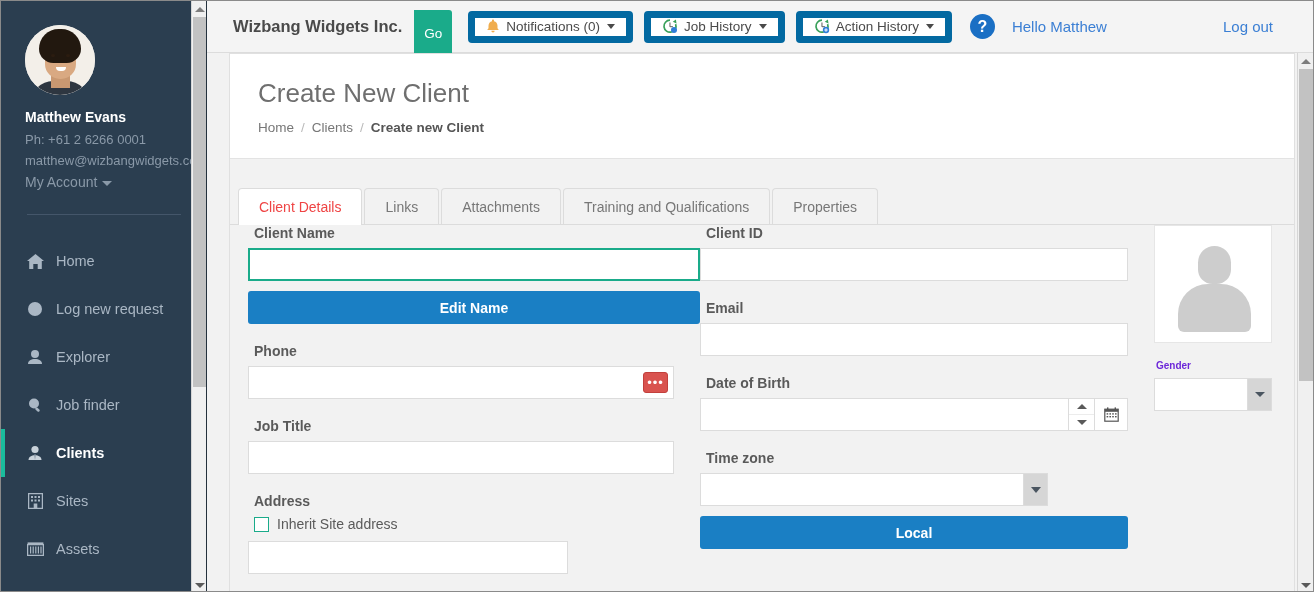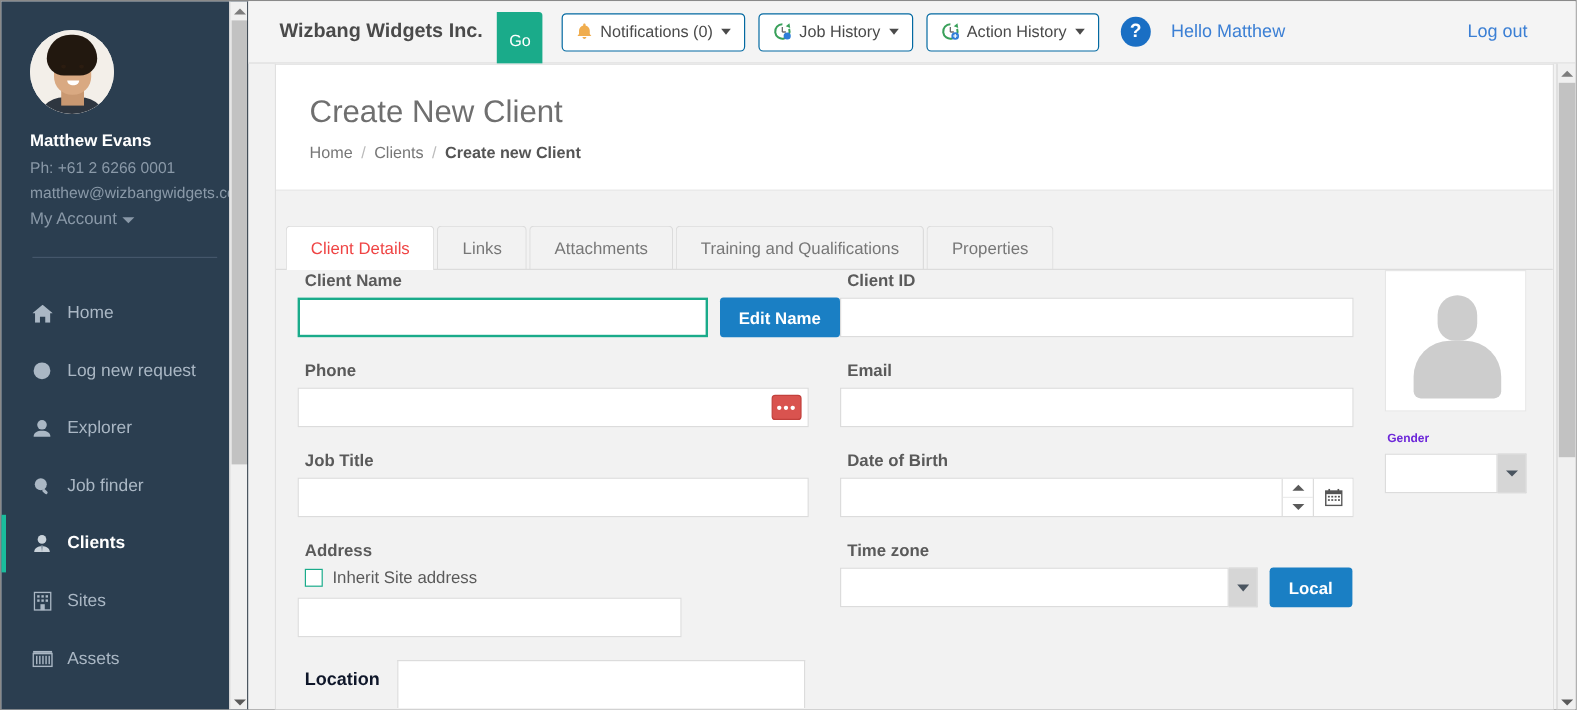--- a/index.html
+++ b/index.html
@@ -97,21 +97,21 @@
     padding:0 9px; font-size:14px; color:#555; outline:none;
     font-family:"Liberation Sans",sans-serif; background:#fff;
     border-radius:3px 0 0 3px;
   }
   .searchgrp input::placeholder { color:#a9a9a9; }
   .gobtn { width:38px; height:47px; background:#1aab8a; color:#fff;
     border:none; font-size:13.5px; cursor:pointer; border-radius:0 3px 3px 0;
     font-family:"Liberation Sans",sans-serif; }
   .tbtn {
     display:flex; align-items:center; height:32px; padding:0 11px;
-    background:#fff; border:1px solid #0369a1; border-radius:4px;
+    background:#fff; border:7px solid #0369a1; border-radius:4px;
     font-size:13.5px; color:#4a4a4a; cursor:pointer; margin-right:11px;
     white-space:nowrap;
   }
   .tbtn .ti { margin-right:6px; display:inline-flex; }
   .caret-s { display:inline-block; width:0;height:0; margin-left:7px;
     border-left:4px solid transparent;border-right:4px solid transparent;
     border-top:5px solid #4a4a4a; }
   .helpbtn { width:25px;height:25px;border-radius:50%;background:#1a6fc4;
     color:#fff;font-weight:bold;font-size:16px;display:flex;
     align-items:center;justify-content:center;margin:0 17px 0 7px;cursor:pointer;}
@@ -155,21 +155,21 @@
 
   .flabel { font-size:14px; color:#5a5a5a; font-weight:bold;
     margin:0 0 7px 6px; }
   .frow { margin-bottom:19px; }
   .fin {
     width:100%; height:33px; border:1px solid #dcdcdc; background:#fff;
     padding:0 9px; font-size:14px; color:#444; outline:none;
     font-family:"Liberation Sans",sans-serif;
   }
   .fin.focused { border:2px solid #1aab8a; }
-  .inline { display:flex; align-items:stretch; }
+  .inline { display:flex; align-items:stretch;flex-direction:column; }
   .btn-blue {
     background:#1a7fc4; color:#fff; border:none; height:33px; padding:0 16px;
     font-size:14px; font-weight:bold; cursor:pointer; border-radius:3px;
     font-family:"Liberation Sans",sans-serif; white-space:nowrap;
   }
   .gap10 { width:10px; flex:0 0 10px; }
   .withbtn { position:relative; }
   .dots-btn {
     position:absolute; right:6px; top:6px; width:25px; height:21px;
     background:#d9534f; border:1px solid #c2403c; border-radius:3px;

